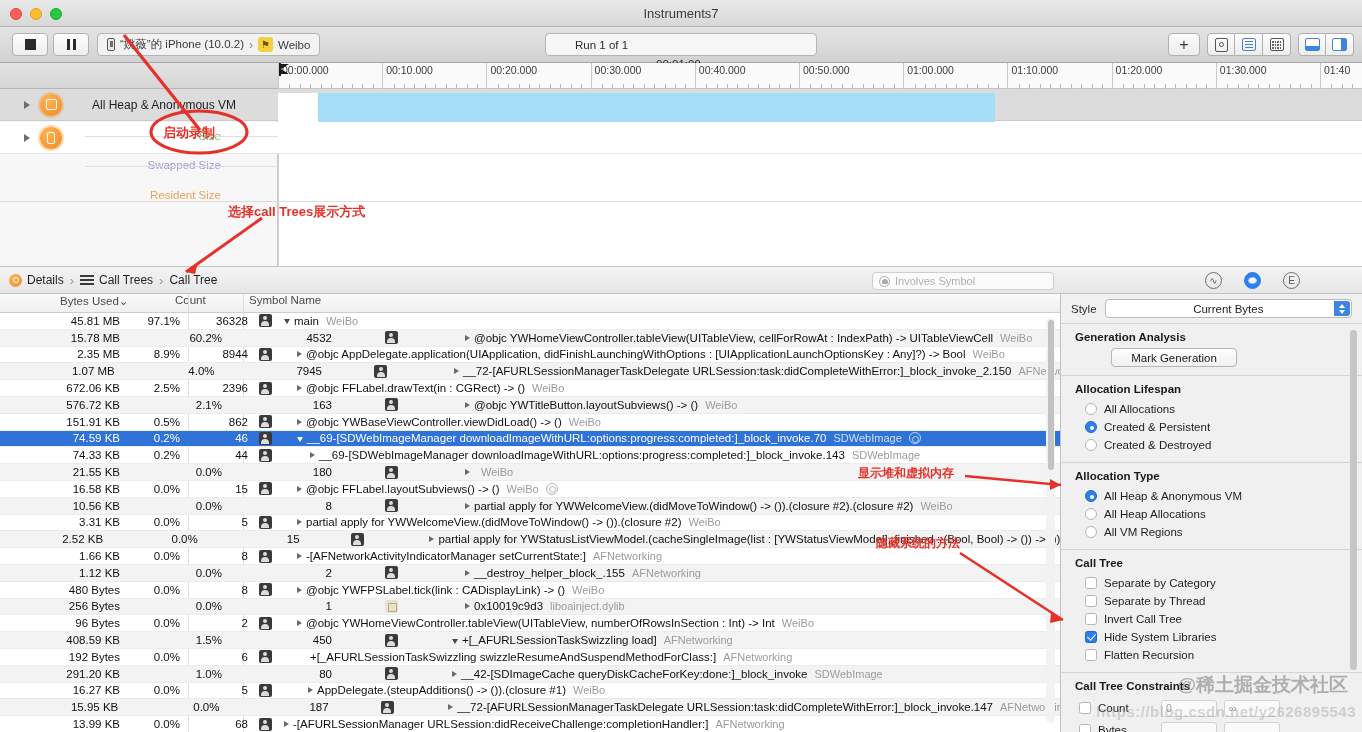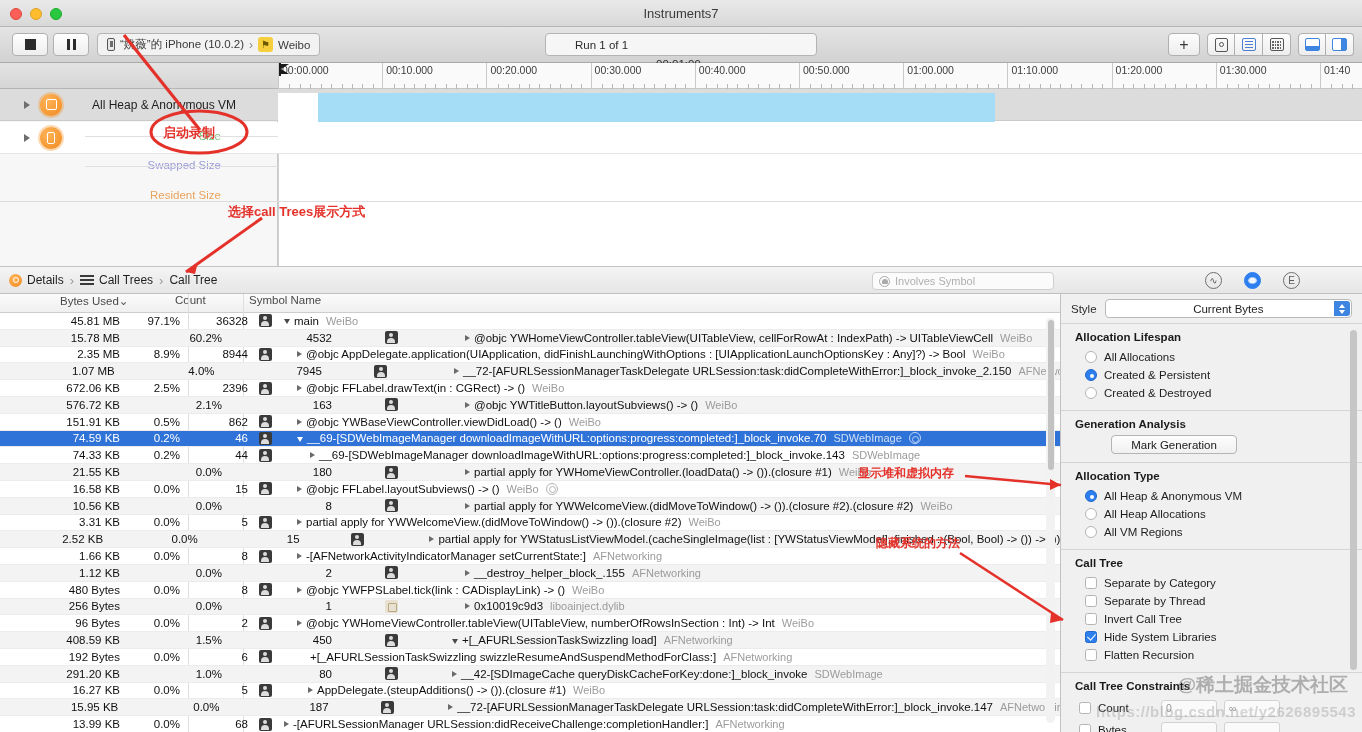--- a/index.html
+++ b/index.html
@@ -722,21 +722,20 @@
       </div>
       <div class="trow alt">
         <span class="c-bytes">21.55 KB</span>
         <span class="c-pct">0.0%</span>
         <span class="c-count">180</span>
         <span class="c-icon">
           <span class="user-ico"></span>
         </span>
         <span class="c-sym" style="padding-left: 13px;">
           <span class="tri closed"></span>
-          <span class="sym-txt">partial apply for YWHomeViewController.(loadData() -&gt; ()).(closure #1)</span>
           <span class="sym-mod">WeiBo</span>
         </span>
       </div>
       <div class="trow">
         <span class="c-bytes">16.58 KB</span>
         <span class="c-pct">0.0%</span>
         <span class="c-count">15</span>
         <span class="c-icon">
           <span class="user-ico"></span>
         </span>
@@ -940,38 +939,38 @@
       <span class="style-select">
         <span>Current Bytes</span>
         <span class="style-arrows">
             <i class="up"></i>
             <i class="dn"></i>
           </span>
       </span>
     </div>
 
     <div class="insp-sec">
+      <div class="insp-h">Generation Analysis</div>
+      <div class="mark-btn">Mark Generation</div>
+    </div>
+
+    <div class="insp-sec">
       <div class="insp-h">Allocation Lifespan</div>
       <div class="opt">
         <span class="radio"></span>
         <span class="opt-lbl">All Allocations</span>
       </div>
       <div class="opt">
         <span class="radio on"></span>
         <span class="opt-lbl">Created &amp; Persistent</span>
       </div>
       <div class="opt">
         <span class="radio"></span>
         <span class="opt-lbl">Created &amp; Destroyed</span>
       </div>
-    </div>
-
-    <div class="insp-sec">
-      <div class="insp-h">Generation Analysis</div>
-      <div class="mark-btn">Mark Generation</div>
     </div>
 
     <div class="insp-sec">
       <div class="insp-h">Allocation Type</div>
       <div class="opt">
         <span class="radio on"></span>
         <span class="opt-lbl">All Heap &amp; Anonymous VM</span>
       </div>
       <div class="opt">
         <span class="radio"></span>

